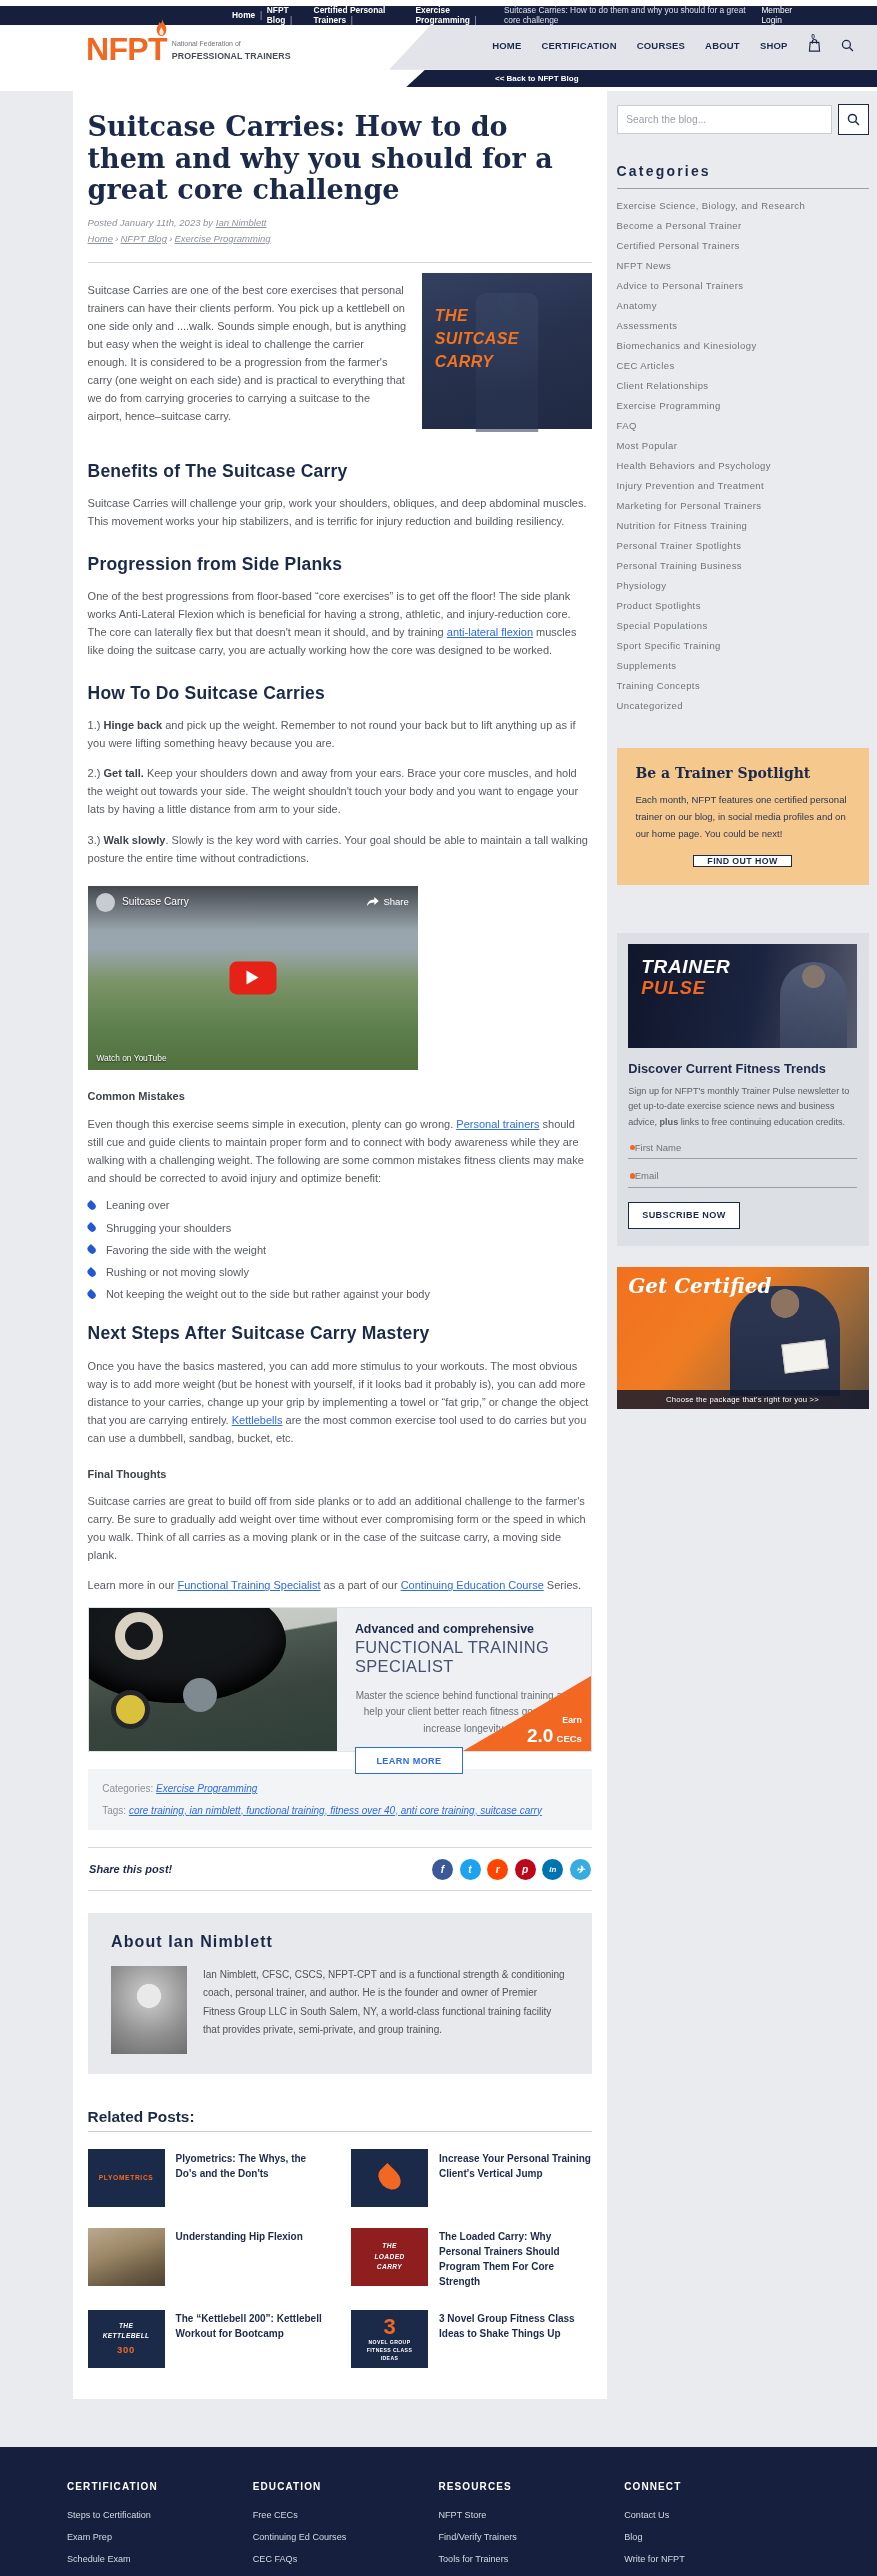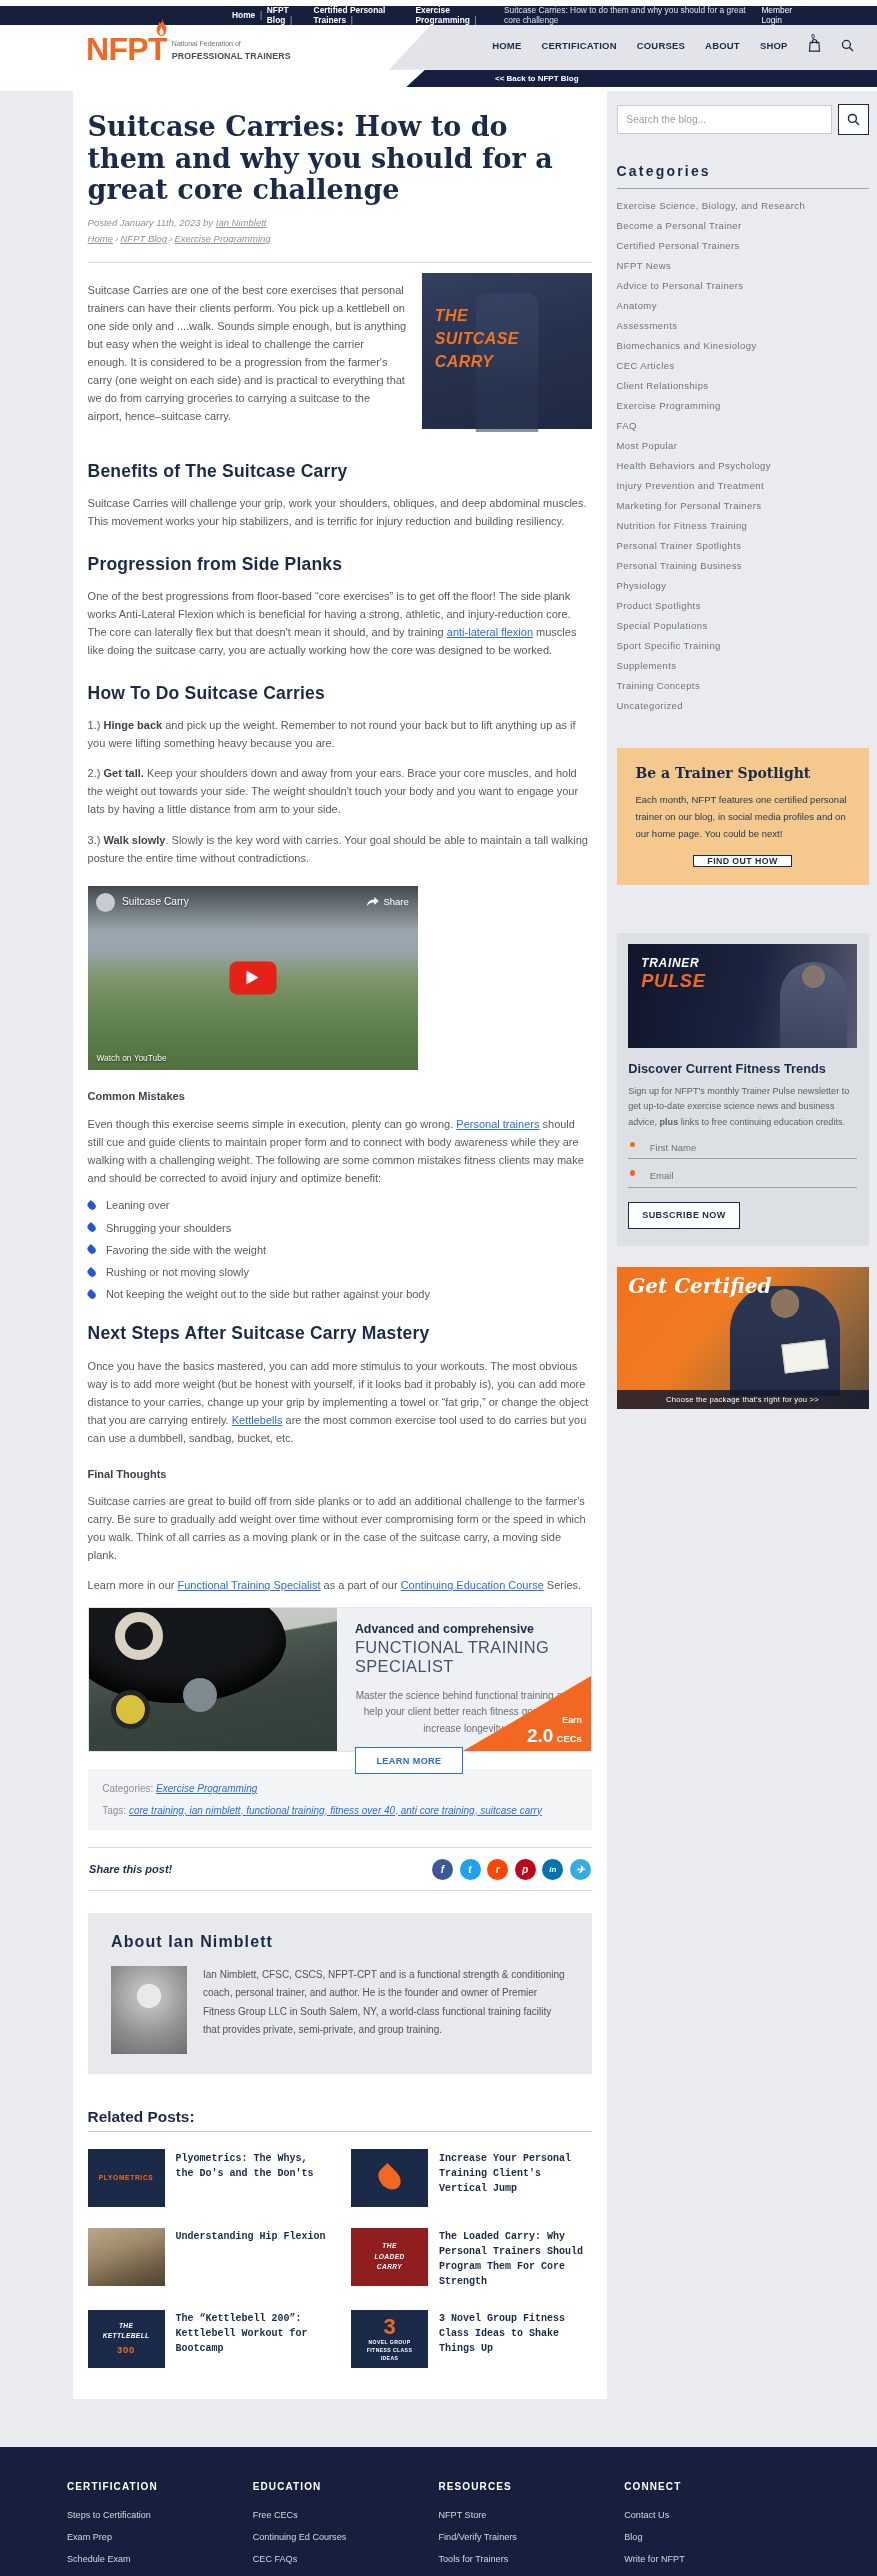--- a/index.html
+++ b/index.html
@@ -119,21 +119,21 @@
   .portrait { width:76px; height:88px; flex:none;
               background:radial-gradient(circle at 50% 34%, #e9e9e9 11.7px, #bdbdbd 12.4px, #8f8f8f 60%, #6f6f6f 100%); }
   .about-body { font-size:10px; color:#4e545b; line-height:1.85; }
 
   
   .related-h { font-size:15.4px; font-weight:bold; color:#1c2a4a; margin:7.3px 0 4.4px; }
   .rel-rule { border:none; border-top:0.7px solid #c9cdd2; margin:4.4px 0 17.5px; }
   .rel-grid { display:grid; grid-template-columns:1fr 1fr; column-gap:22px; row-gap:20.5px; }
   .rel-item { display:flex; gap:11px; }
   .thumb { width:77px; height:58px; flex:none; display:flex; flex-direction:column; align-items:center; justify-content:center; text-align:center; overflow:hidden; position:relative; }
-  .rel-title { font-weight:bold; color:#1c2a4a; font-size:10px; line-height:1.5; padding-top:1.5px;font-family:Liberation Mono, monospace; }
+  .rel-title { font-weight:bold; color:#1c2a4a; font-size:10px; line-height:1.5; padding-top:1.5px; }
   .th-navy { background:#1c2a4a; } .th-red { background:#8f1f1f; }
   .th-photo { background:linear-gradient(160deg,#b9a98e 0%,#9c8868 40%,#6b5b43 75%,#4e4231 100%); }
   .th-line-o { color:#f26822; font-weight:bold; font-size:6.6px; letter-spacing:0.7px; line-height:1.6; }
   .th-line-w { color:#fff; font-weight:bold; font-style:italic; font-size:6.6px; letter-spacing:0.4px; line-height:1.6; }
   .th-big-num { color:#f26822; font-weight:bold; font-size:22px; line-height:1; }
   .th-flame { width:19px; height:25px; background:#f26822; border-radius:50% 0 50% 50%; transform:rotate(-45deg); }
 
   
   .search-row { display:flex; align-items:center; }
   .search-input { flex:1; height:29px; border:0.7px solid #c9cdd2; background:#fff; padding:0 8.8px; font-size:10.2px; color:#6e747b; font-family:"Liberation Sans",sans-serif; }
@@ -145,25 +145,25 @@
   .spotlight { background:#f5c88e; padding:17.5px 19px; margin-top:32px; }
   .spot-h { font-family:"DejaVu Serif",serif; font-size:14px; font-weight:bold; color:#1c2a4a; }
   .spot-body { font-size:9.5px; color:#2d3750; line-height:1.8; margin:9.5px 0 13px; }
   .spot-btn { display:block; margin:0 auto; background:#fff; border:1.5px solid #1c2a4a; color:#1c2a4a; font-weight:bold;
               font-size:8.8px; letter-spacing:0.4px; padding:0 13px; cursor:pointer; }
   .trends-card { background:#dcdfe4; padding:11.7px 11.7px 17.5px; margin-top:48px; }
   .pulse { height:104px; position:relative; padding:13px 0 0 13px; overflow:hidden;
            background:linear-gradient(100deg,#10162b 0%,#1b2440 55%,#3a3f55 80%,#585d72 100%); }
   .pulse-woman { position:absolute; right:10.2px; bottom:0; width:67px; height:86px; border-radius:34px 34px 0 0;
            background:radial-gradient(circle at 50% 14.6px, #8d7d6f 11px, transparent 11.7px), linear-gradient(#55607a,#3c4660); opacity:.9; }
-  .pulse-w1 { font-style:italic; font-weight:bold; color:#fff; font-size:12px; letter-spacing:0.7px; line-height:1.1; }
+  .pulse-w1 { font-style:italic; font-weight:bold; color:#fff; font-size:19px; letter-spacing:0.7px; line-height:1.1; }
   .pulse-w2 { font-style:italic; font-weight:bold; color:#f26822; font-size:18.3px; letter-spacing:0.7px; line-height:1.1; }
   .trends-h { font-size:12.8px; font-weight:bold; color:#1c2a4a; margin:13px 0 7.3px; }
   .trends-body { font-size:9.1px; color:#5a6067; line-height:1.7; }
-  .field-row { display:flex; align-items:flex-start; gap:15px; border-bottom:0.7px solid #9aa0a7; padding:11.7px 1.5px 5.1px; }
+  .field-row { display:flex; align-items:center; gap:0; border-bottom:0.7px solid #9aa0a7; padding:11.7px 1.5px 5.1px; }
   .req-dot { width:5.1px; height:5.1px; border-radius:50%; background:#f26822; flex:none; }
   .field-input { border:none; background:transparent; font-size:9.5px; color:#6e747b; flex:1; outline:none; font-family:"Liberation Sans",sans-serif; }
   .field-input::placeholder { color:#6e747b; }
   .subscribe-btn { margin-top:14.6px; background:#fff; border:1.5px solid #1c2a4a; color:#1c2a4a; font-weight:bold;
                    font-size:9.1px; letter-spacing:0.4px; padding:7.3px 13px; cursor:pointer; }
   .cert-banner { position:relative; height:142px; margin-top:20.5px; overflow:hidden;
                  background:linear-gradient(130deg,#f2701f 0%,#f07c22 38%,#9c6a3a 72%,#584a3c 100%); }
   .gc-h { font-family:"DejaVu Serif",serif; font-style:italic; font-weight:bold; color:#fff; font-size:20px; padding:7.3px 0 0 11.7px; position:relative; z-index:2; }
   .gc-person { position:absolute; right:29px; bottom:13px; width:110px; height:110px;
                background:radial-gradient(circle at 50% 17.5px, #8d7460 14px, transparent 14.6px), linear-gradient(#2c3550 31px, #232c45); border-radius:40% 40% 0 0; }

